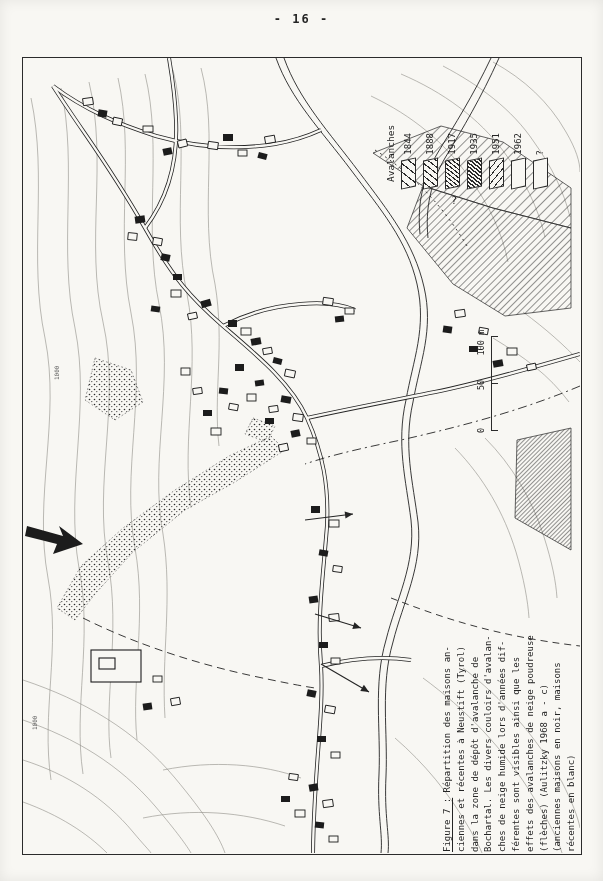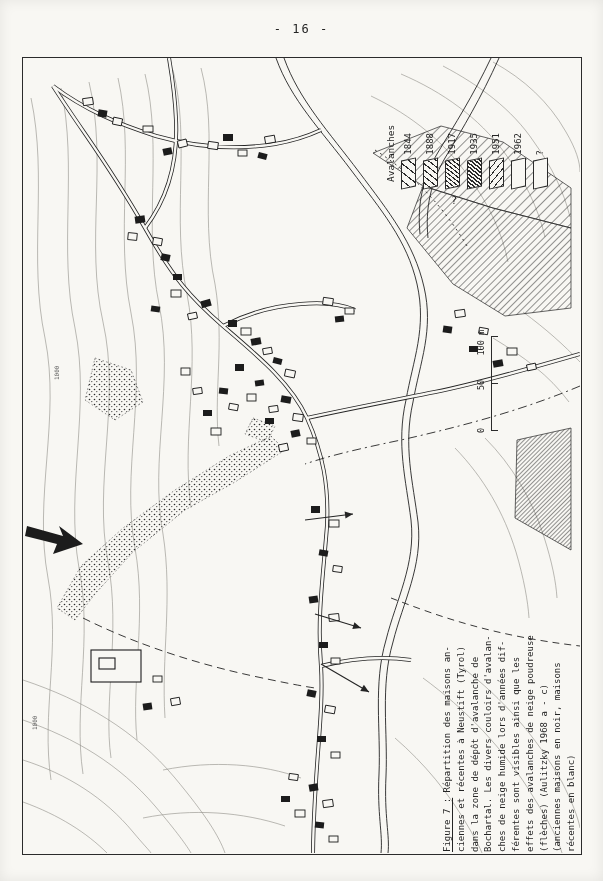--- a/index.html
+++ b/index.html
@@ -5,22 +5,22 @@
   :root{ --paper:#f8f7f3; --ink:#242424; --contour:#8f8d87; }
   html,body{margin:0;padding:0;}
   body{
     width:603px;height:881px;position:relative;overflow:hidden;
     background:var(--paper);
     font-family:"DejaVu Sans Mono", monospace;
     color:var(--ink);
     box-shadow:inset 0 0 14px rgba(0,0,0,.08);
   }
   .page-number{
-    position:absolute;top:22px;left:50%;transform:translateX(-50%);
-    font-size:12px;letter-spacing:2px;font-weight:normal;
+    position:absolute;top:12px;left:50%;transform:translateX(-50%);
+    font-size:12px;letter-spacing:2px;font-weight:bold;
   }
   .figure-frame{
     position:absolute;left:22px;top:57px;width:560px;height:798px;
     border:1.4px solid #2b2b2b;box-sizing:border-box;overflow:hidden;
   }
   .figure-frame svg{position:absolute;left:0;top:0;}
 
   
   .vtext{writing-mode:vertical-rl;transform:rotate(180deg);display:inline-block;}
 

